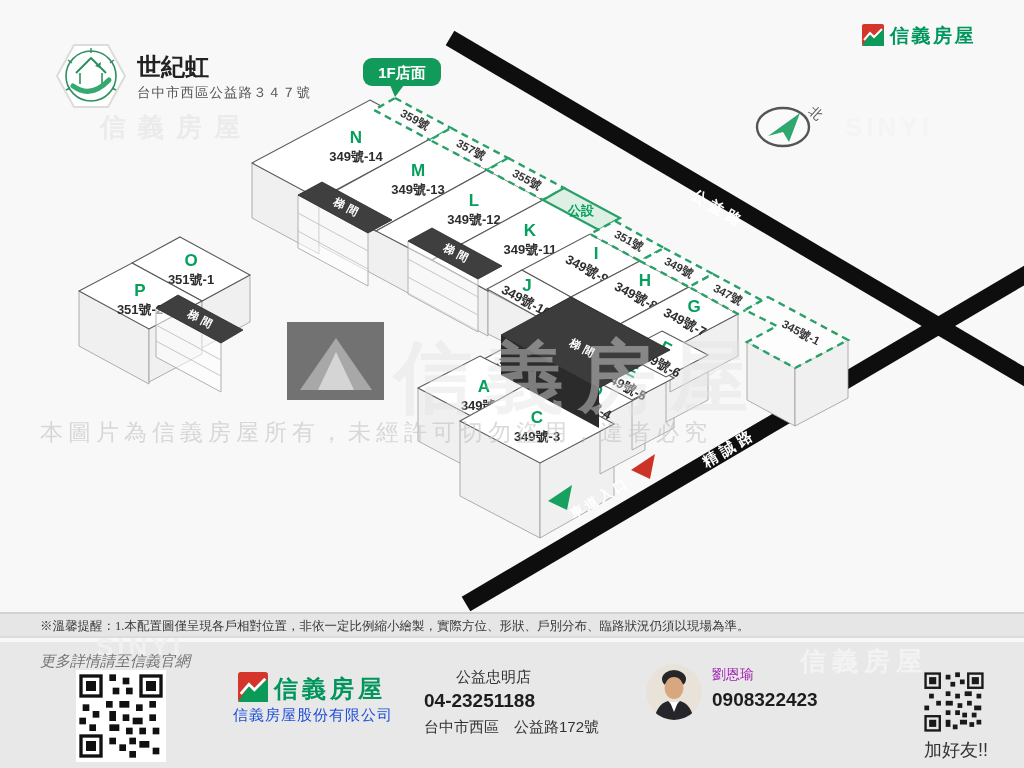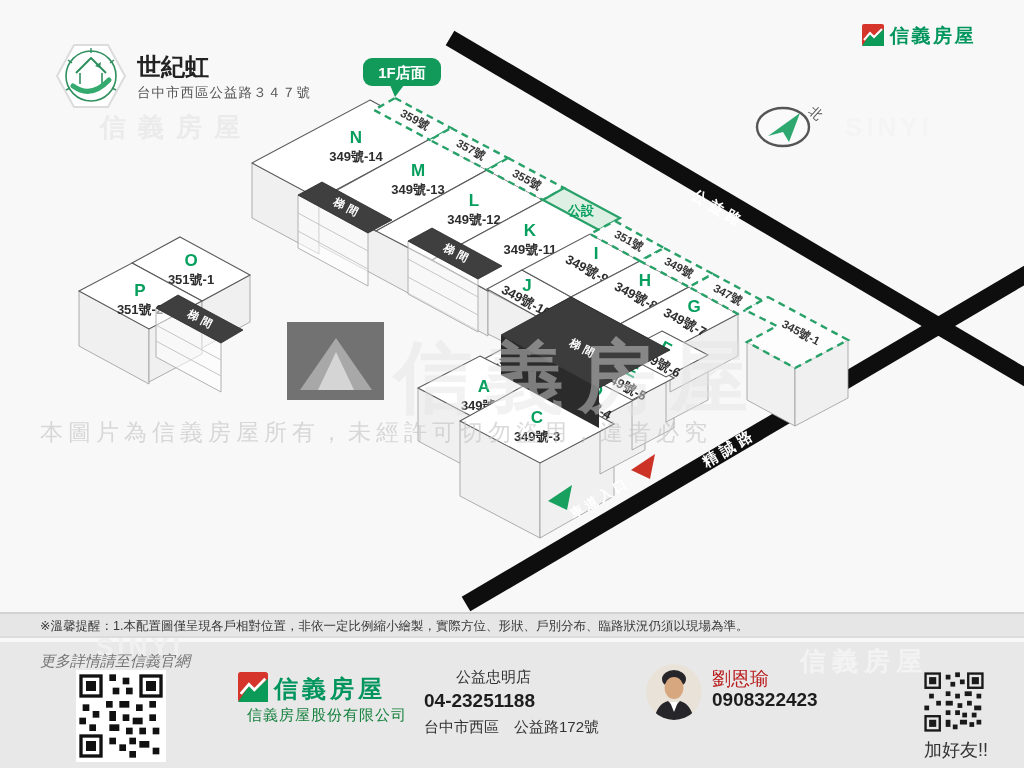--- a/index.html
+++ b/index.html
@@ -14,36 +14,36 @@
   .stairtxt{font-size:11px;font-weight:600;fill:#fff;text-anchor:middle;letter-spacing:4px;}
   .roadtxt{font-size:15px;font-weight:600;fill:#fff;text-anchor:middle;letter-spacing:5px;}
   .face{fill:#ffffff;stroke:#5a5a5a;stroke-width:1.1;}
   .wall{fill:#f0f0f0;stroke:#9a9a9a;stroke-width:0.8;}
   .dash{fill:#fdfdfd;stroke:#27a168;stroke-width:2.4;stroke-dasharray:7 5;}
   .dark{fill:#3f3f3f;stroke:#2a2a2a;stroke-width:0.8;}
   .glass{fill:rgba(255,255,255,0.55);stroke:#a8a8a8;stroke-width:0.9;}
   .glassline{stroke:#c6c6c6;stroke-width:1;}
   
   .notice{position:absolute;left:0;top:612px;width:1024px;height:26px;background:#e6e6e6;
-          border-top:2px solid #d2d2d2;border-bottom:2px solid #dcdcdc;box-sizing:border-box;}
+          border-top:2px solid #d2d2d2;border-bottom:2px solid #dcdcdc;box-sizing:border-box;font-family:Liberation Serif, serif;}
   .notice span{display:block;padding-left:40px;line-height:25px;font-size:12.5px;color:#383838;}
   
   .footer{position:absolute;left:0;top:642px;width:1024px;height:126px;background:#e8e8e8;}
   .fitem{position:absolute;}
   .wm{position:absolute;font-weight:bold;pointer-events:none;}
   .more{left:40px;top:10px;font-size:15px;color:#737373;font-style:italic;}
   .qrtile{left:76px;top:28px;width:90px;height:92px;background:#fff;}
   .brandicon{left:238px;top:30px;}
   .brandname{left:274px;top:31px;font-size:24px;font-weight:bold;color:#00955c;letter-spacing:4px;}
-  .brandco{left:247px;top:64px;font-size:15px;color:#15803d;letter-spacing:1px;font-family:Liberation Mono, monospace;}
+  .brandco{left:233px;top:64px;font-size:15px;color:#1d4ed8;letter-spacing:1px;font-family:Liberation Mono, monospace;}
   .store1{left:424px;top:26px;font-size:15px;color:#333;margin-left:32px;}
   .store2{left:424px;top:48px;font-size:19px;font-weight:600;color:#1d1d1d;text-align:right;}
   .store3{left:424px;top:76px;font-size:15px;color:#333;}
   .avatar{left:646px;top:22px;width:56px;height:56px;border-radius:50%;overflow:hidden;}
-  .aname{left:712px;top:24px;font-size:19px;color:#b91c1c;}
+  .aname{left:712px;top:24px;font-size:14px;color:#a21caf;}
   .aphone{left:712px;top:47px;font-size:19px;font-weight:600;color:#1d1d1d;}
   .atag{left:712px;top:76px;font-size:15px;color:#333;}
   .qr2{left:922px;top:28px;}
   .qrcap{left:924px;top:96px;font-size:18px;color:#333;}
   .wm-sinyi-f{left:96px;top:-10px;font-size:26px;color:#f0f0f0;letter-spacing:4px;}
   .wm-cn-f{left:800px;top:2px;font-size:26px;color:#f3f3f3;letter-spacing:6px;}
 </style>
 </head>
 <body>
 

